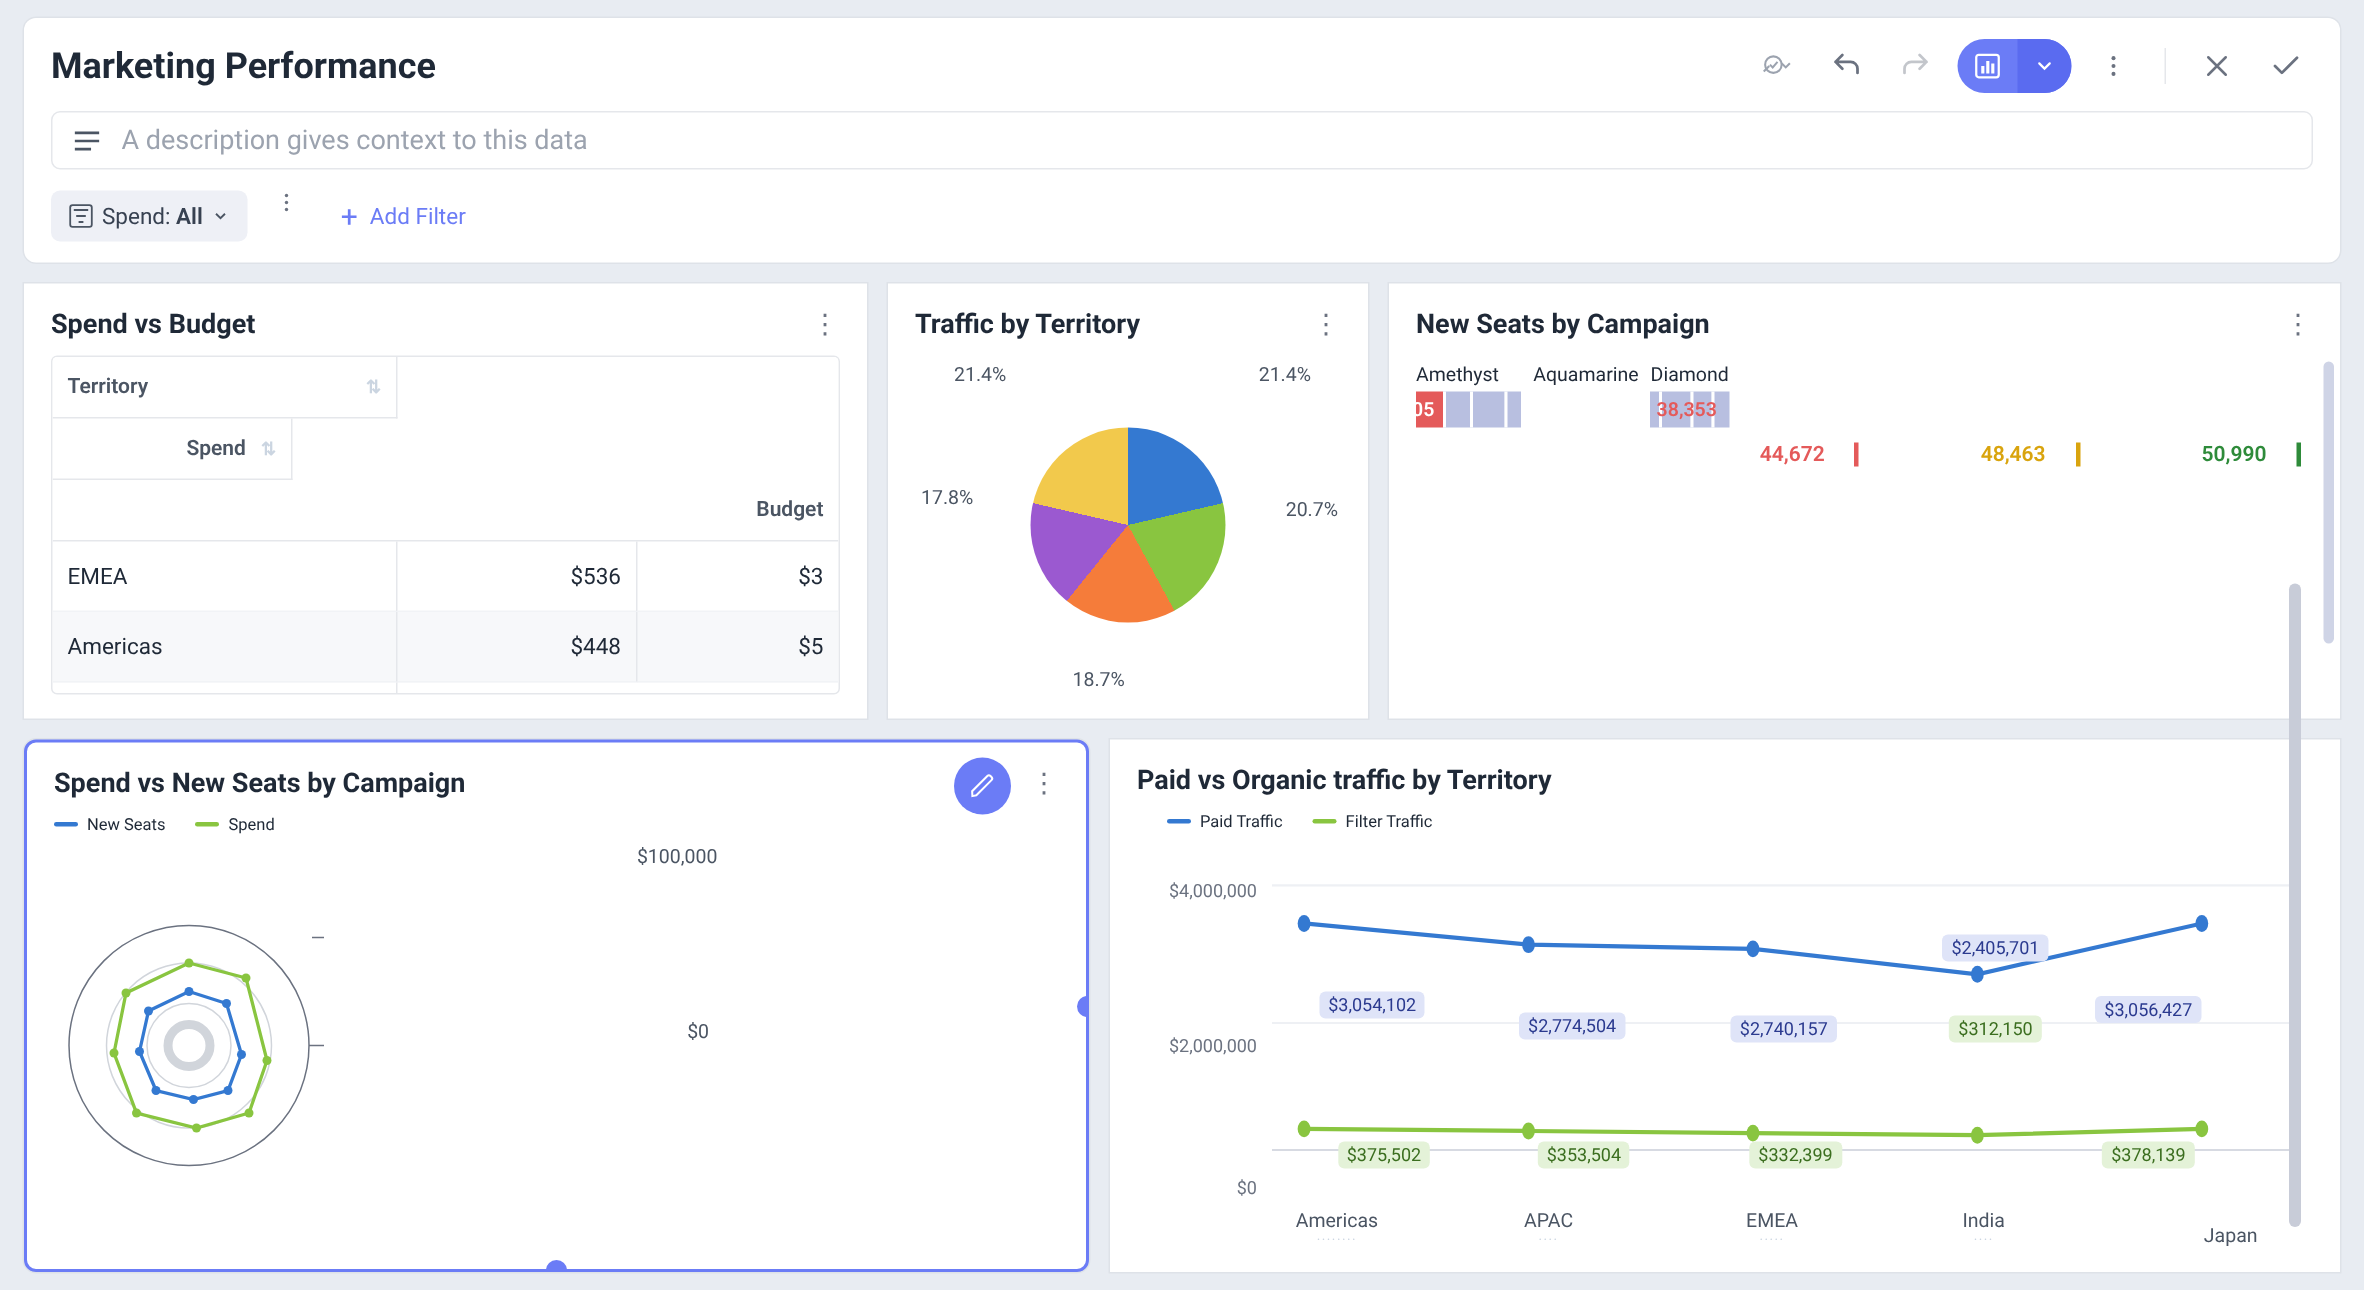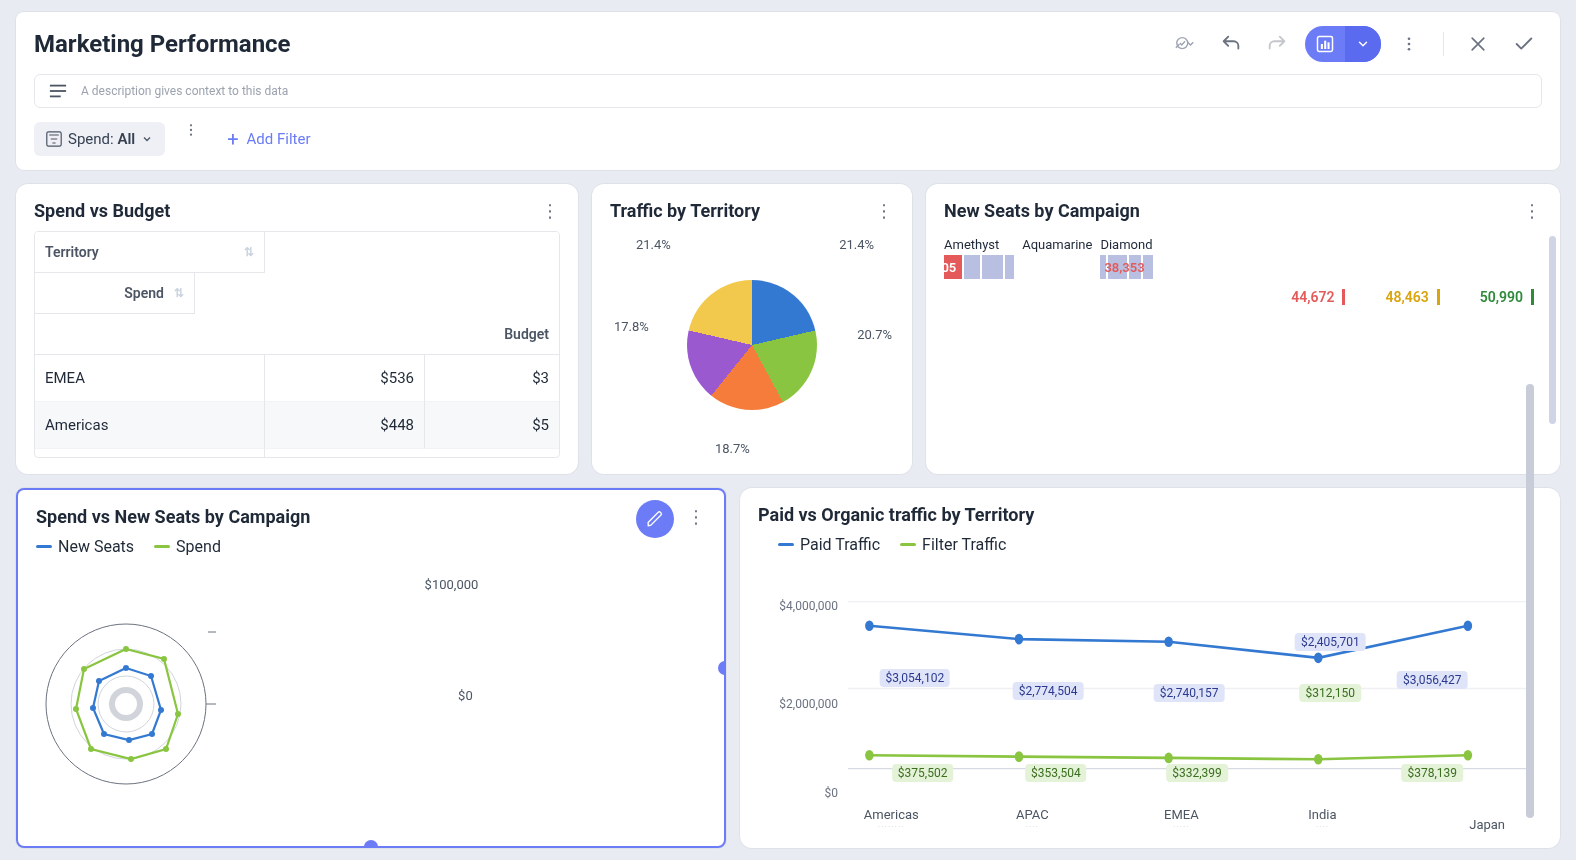--- a/index.html
+++ b/index.html
@@ -13,36 +13,36 @@
 .title { font-size: 24px; font-weight: 700; flex: 1; }
 .hdr-actions { display: flex; align-items: center; gap: 10px; }
 .hdr-icon-btn { width: 36px; height: 36px; display: flex; align-items: center; justify-content: center; color: #6b7280; cursor: pointer; border-radius: 6px; }
 .explore-toggle { display: flex; align-items: center; background: #6b7cf6; border-radius: 20px; height: 36px; overflow: hidden; }
 .explore-chart { width: 40px; display: flex; align-items: center; justify-content: center; color: #fff; }
 .explore-chevron { width: 36px; height: 100%; background: #5a6bf0; display: flex; align-items: center; justify-content: center; color: #fff; }
 .vdiv { width: 1px; height: 24px; background: #e5e7eb; margin: 0 6px; }
 
 .desc-row { display: flex; align-items: center; border: 1px solid #e5e7eb; border-radius: 6px; padding: 8px 14px; margin-bottom: 14px; }
 .desc-menu { margin-right: 14px; color: #4b5563; }
-.desc-placeholder { color: #9ca3af; font-size: 12px; }
+.desc-placeholder { color: #9ca3af; font-size: 18px; }
 
 .filter-row { display: flex; gap: 12px; }
 .filter-pill { display: flex; align-items: center; background: #eef0f6; border-radius: 6px; padding: 8px 12px; gap: 6px; font-size: 15px; }
 .filter-pill .lbl { color: #374151; }
 .filter-pill b { font-weight: 600; }
 .filter-dots { color: #6b7280; padding: 0 6px; cursor: pointer; }
 .add-filter { display: flex; align-items: center; gap: 8px; color: #6b7cf6; cursor: pointer; font-size: 15px; margin-left: 10px; }
 .plus { font-size: 20px; line-height: 1; }
 
 
 .grid-area { flex: 1; display: flex; flex-direction: column; gap: 14px; position: relative; }
 .row-a { display: flex; gap: 14px; height: 290px; }
 .row-b { display: flex; gap: 14px; flex: 1; }
 
-.card { background: #fff; border-radius: 12px; padding: 16px 18px; box-shadow: 0 0 0 1px rgba(0,0,0,0.04); display: flex; flex-direction: column; overflow: hidden; }
+.card { background: #fff; border-radius: 0; padding: 16px 18px; box-shadow: 0 0 0 1px rgba(0,0,0,0.04); display: flex; flex-direction: column; overflow: hidden; }
 .card-hdr { display: flex; align-items: center; margin-bottom: 10px; }
 .card-title { font-size: 18px; font-weight: 700; flex: 1; }
 .ellipsis-v { color: #6b7280; cursor: pointer; font-size: 18px; letter-spacing: 0; width: 20px; text-align: center; }
 
 
 .card1 { width: 562px; }
 .tbl { border: 1px solid #e5e7eb; border-radius: 4px; overflow: hidden; }
 .tbl-h { display: flex; background: #fff; flex-direction: column; }
 .tbl-h > div { padding: 12px 10px; font-size: 14px; font-weight: 600; color: #4b5563; border-bottom: 1px solid #e5e7eb; display: flex; align-items: center; }
 .col-terr { width: 230px; border-right: 1px solid #e5e7eb; justify-content: space-between; }
@@ -63,27 +63,27 @@
 .pie-lbl { position: absolute; font-size: 13px; color: #4b5563; }
 
 
 .card3 { flex: 1; position: relative; }
 .bars { display: flex; flex-direction: row; gap: 8px; margin-top: 6px; }
 .bar-grp .bar-lbl { font-size: 13px; margin-bottom: 3px; }
 .bar-track { height: 24px; display: flex; background: #fff; position: relative; }
 .seg { height: 100%; display: flex; align-items: center; justify-content: flex-end; padding-right: 6px; font-size: 13px; font-weight: 600; color: #fff; }
 .seg.neutral { background: #b8bfe0; border-left: 2px solid #fff; }
 .totals-row { display: flex; justify-content: flex-end; gap: 40px; margin-top: 10px; padding-right: 8px; }
-.tot { font-size: 14px; font-weight: 600; padding-right: 8px; border-right: 3px solid; }
+.tot { font-size: 14px; font-weight: 600; padding-right: 20px; border-right: 3px solid; margin-left: 41px; }
 .card3 .scrollbar { position: absolute; right: 4px; top: 52px; bottom: 50px; width: 7px; background: #cfd4e6; border-radius: 4px; }
 
 
 .card4 { width: 710px; border: 2px solid #6b7cf6; position: relative; border-radius: 8px; }
 .card4 .edit-btn { position: absolute; top: 10px; right: 50px; width: 38px; height: 38px; border-radius: 50%; background: #6b7cf6; display: flex; align-items: center; justify-content: center; color: #fff; cursor: pointer; }
-.legend { display: flex; gap: 20px; font-size: 16px; margin-bottom: 21px; }
+.legend { display: flex; gap: 20px; font-size: 11px; margin-bottom: 8px; }
 .legend-item { display: flex; align-items: center; gap: 6px; }
 .lswatch { width: 16px; height: 3px; border-radius: 2px; }
 .radar-area { flex: 1; position: relative; display: flex; align-items: center; }
 .radar-svg { }
 .radar-lbl { position: absolute; font-size: 13px; color: #4b5563; }
 .resize-handle { position: absolute; width: 14px; height: 14px; background: #6b7cf6; border-radius: 50%; }
 .rh-right { right: -8px; top: 50%; transform: translateY(-50%); }
 .rh-bottom { bottom: -8px; left: 50%; transform: translateX(-50%); }
 
 

